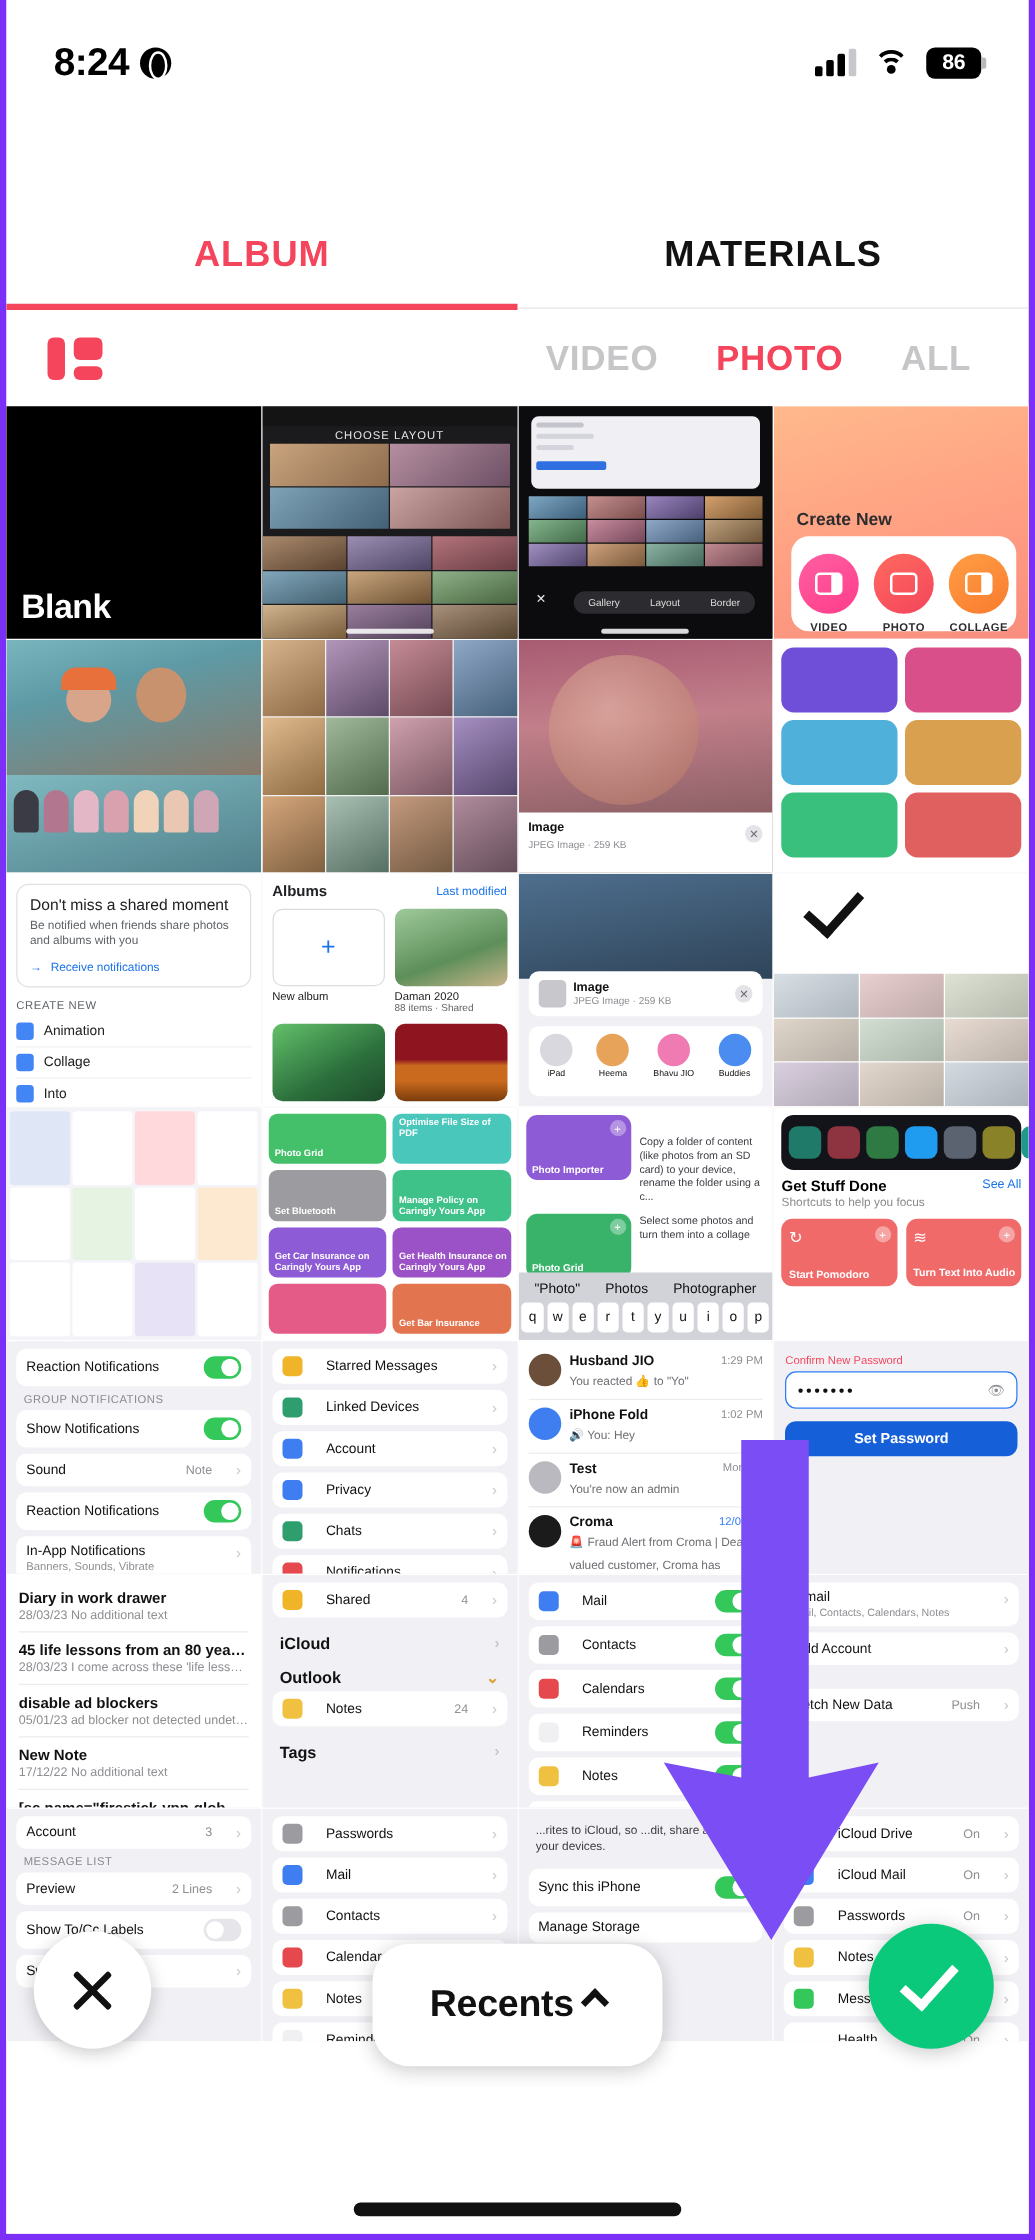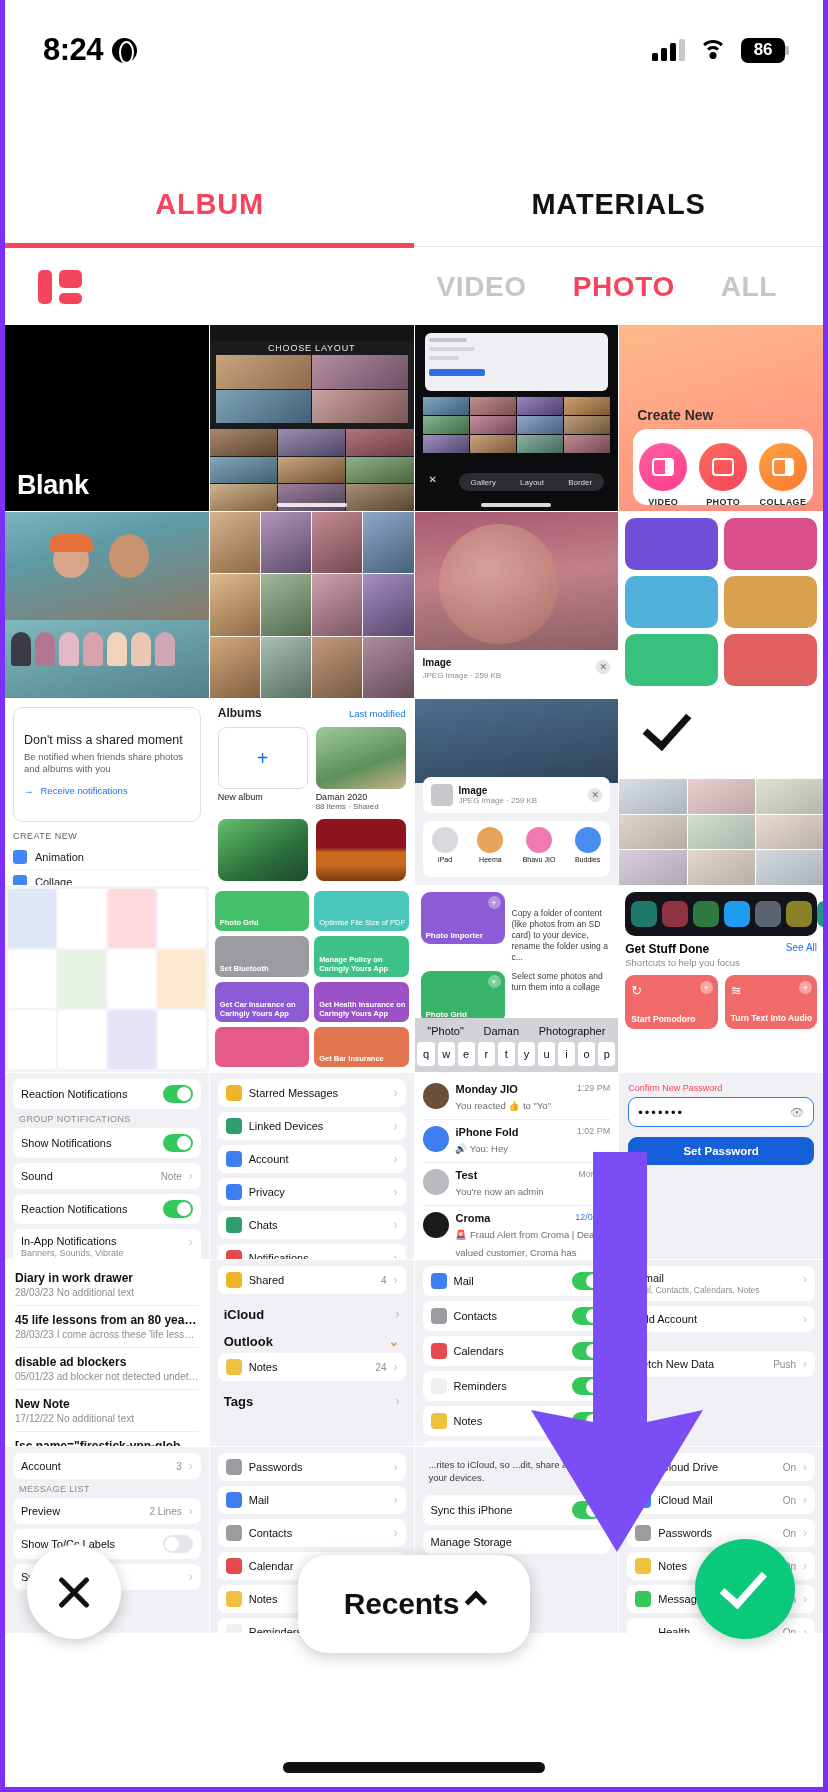--- a/index.html
+++ b/index.html
@@ -161,21 +161,21 @@
   .cn-circle.v { background: linear-gradient(150deg,#ff5fa2,#ff3d8a); }
   .cn-circle.p { background: linear-gradient(150deg,#ff6a5e,#f4455c); }
   .cn-circle.c { background: linear-gradient(150deg,#ff9f45,#f97a2e); }
   .cn-gly { width: 22px; height: 18px; border: 2.5px solid #fff; border-radius: 4px; }
   .cn-gly.split { border-right-width: 9px; }
   .cn-lbl { font-size: 9px; font-weight: 700; color: #2c2c2e; letter-spacing: .4px; }
 
   
   .slist { position: absolute; inset: 0; background: #f1f1f5; padding: 6px 8px; overflow: hidden; }
   .srow {
-    display: flex; align-items: center; gap: 7px;
+    display: flex; align-items: center; gap: 19px;
     background: #fff; border-radius: 8px; padding: 6px 8px; margin-bottom: 5px;
     font-size: 11px; color: #111;
   }
   .srow .sic { width: 16px; height: 16px; border-radius: 4px; flex: none; }
   .srow .stx { flex: 1; white-space: nowrap; overflow: hidden; text-overflow: ellipsis; }
   .srow .sval { color: #8e8e93; font-size: 10px; }
   .chev { color: #c7c7cc; font-size: 12px; }
   .toggle-on {
     width: 30px; height: 18px; border-radius: 9px; background: #34c759; position: relative; flex: none;
   }
@@ -203,21 +203,21 @@
   .mrow { display: flex; gap: 7px; padding: 6px 0; border-bottom: 1px solid #ededed; }
   .mav { width: 26px; height: 26px; border-radius: 50%; background: #555; flex: none; }
   .mbody { flex: 1; min-width: 0; }
   .mtop { display: flex; justify-content: space-between; }
   .mname { font-size: 11px; font-weight: 700; color: #111; }
   .mdate { font-size: 9px; color: #2f7cf6; }
   .mprev { font-size: 9.5px; color: #6e6e73; line-height: 1.25; overflow: hidden; }
 
   
   .gp { position: absolute; inset: 0; background: #fff; padding: 8px; }
-  .gp-card { border: 1px solid #e0e0e0; border-radius: 10px; padding: 25px 10px; }
+  .gp-card { border: 1px solid #e0e0e0; border-radius: 10px; padding: 9px 10px; }
   .gp-h { font-size: 12.5px; color: #202124; font-weight: 500; }
   .gp-p { font-size: 9.5px; color: #5f6368; margin-top: 4px; line-height: 1.3; }
   .gp-a { font-size: 9.5px; color: #1a73e8; margin-top: 9px; display: flex; align-items: center; gap: 7px; }
   .gp-sec { font-size: 9px; color: #5f6368; letter-spacing: .5px; margin: 9px 0 4px; }
   .gp-row { display: flex; align-items: center; gap: 8px; font-size: 11px; color: #202124; padding: 5px 0; border-bottom: 1px solid #f1f1f1;}
   .gp-ic { width: 14px; height: 14px; border-radius: 3px; background: #4285f4; flex: none; }
 
   
   .alb { position: absolute; inset: 0; background: #fff; padding: 7px 8px; }
   .alb-head { display: flex; justify-content: space-between; align-items: center; }
@@ -635,21 +635,21 @@
         <div style="background:#fff;border-radius:3px;"></div>
       </div>
     </div>
 
     <div class="cell">
       <div style="position:absolute;inset:0;background:#fff;display:grid;grid-template-columns:1fr 1fr;grid-template-rows:repeat(4,1fr);gap:5px;padding:5px;">
         <div style="background:#45c06a;border-radius:7px;position:relative;">
             <span style="position:absolute;left:5px;bottom:4px;color:#fff;font-size:7.5px;font-weight:700;">Photo Grid</span>
           </div>
         <div style="background:#49c7bb;border-radius:7px;position:relative;">
-            <span style="position:absolute;left:5px;bottom:4px;color:#fff;font-size:7.5px;font-weight:400;">Optimise File Size of PDF</span>
+            <span style="position:absolute;left:5px;bottom:20px;color:#fff;font-size:7.5px;font-weight:700;">Optimise File Size of PDF</span>
           </div>
         <div style="background:#9b9ba0;border-radius:7px;position:relative;">
             <span style="position:absolute;left:5px;bottom:4px;color:#fff;font-size:7.5px;font-weight:700;">Set Bluetooth</span>
           </div>
         <div style="background:#3fc28a;border-radius:7px;position:relative;">
             <span style="position:absolute;left:5px;bottom:4px;color:#fff;font-size:7.5px;font-weight:700;">Manage Policy on Caringly Yours App</span>
           </div>
         <div style="background:#8e5bd6;border-radius:7px;position:relative;">
             <span style="position:absolute;left:5px;bottom:4px;color:#fff;font-size:7.5px;font-weight:700;">Get Car Insurance on Caringly Yours App</span>
           </div>
@@ -676,21 +676,21 @@
           <div style="width:84px;height:52px;background:#39b36a;border-radius:9px;position:relative;">
             <span style="position:absolute;left:5px;bottom:4px;color:#fff;font-size:8px;font-weight:700;">Photo Grid</span>
             <span style="position:absolute;right:4px;top:4px;width:13px;height:13px;border-radius:50%;background:rgba(255,255,255,.35);color:#fff;font-size:9px;display:flex;align-items:center;justify-content:center;">+</span>
           </div>
           <div style="flex:1;font-size:8.5px;color:#3c3c43;line-height:1.3;">Select some photos and turn them into a collage</div>
         </div>
       </div>
       <div class="kbd">
         <div class="kbd-sugg">
           <span>"Photo"</span>
-          <span>Daman</span>
+          <span>Photos</span>
           <span>Photographer</span>
         </div>
         <div class="kbd-keys">
           <span class="key">q</span>
           <span class="key">w</span>
           <span class="key">e</span>
           <span class="key">r</span>
           <span class="key">t</span>
           <span class="key">y</span>
           <span class="key">u</span>
@@ -798,21 +798,21 @@
 
       </div>
     </div>
 
     <div class="cell">
       <div class="mlist">
         <div class="mrow">
           <span class="mav" style="background:#6b4f3a;"></span>
           <span class="mbody">
             <span class="mtop">
-                <span class="mname">Monday JIO</span>
+                <span class="mname">Husband JIO</span>
                 <span class="mdate" style="color:#8e8e93;">1:29 PM</span>
               </span>
             <span class="mprev">You reacted 👍 to "Yo"</span>
           </span>
         </div>
         <div class="mrow">
           <span class="mav" style="background:#3f7ef0;"></span>
           <span class="mbody">
             <span class="mtop">
                 <span class="mname">iPhone Fold</span>

